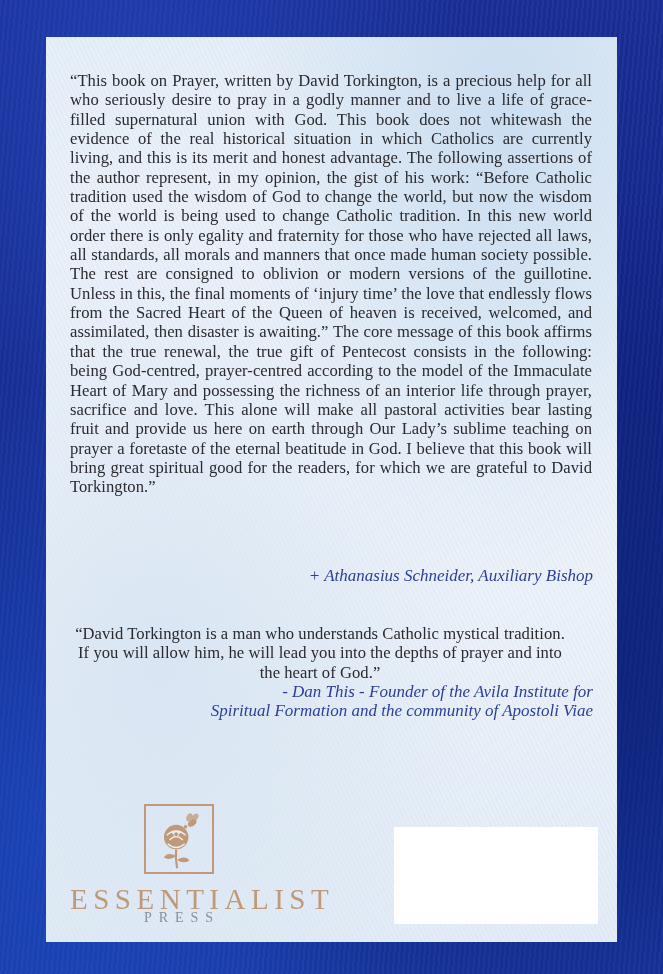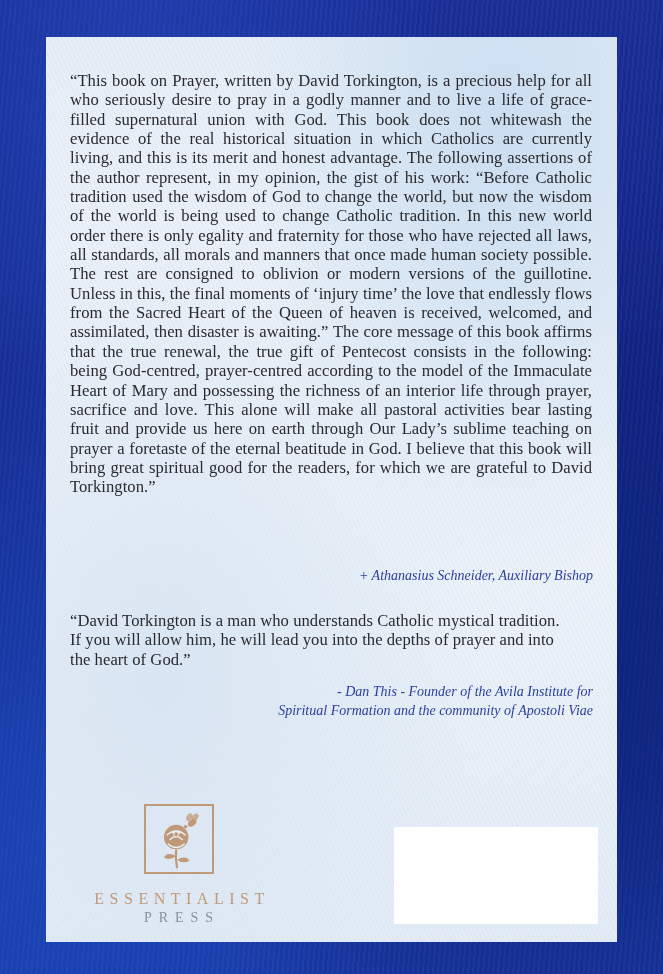--- a/index.html
+++ b/index.html
@@ -36,28 +36,28 @@
       left: 24px;
       width: 522px;
       color: #2a2a2e;
       font-size: 16.6px;
       line-height: 19.35px;
       text-align: justify;
       hyphens: manual;
       letter-spacing: 0.05px;
     }
     .quote1 { top: 34px; }
-    .quote2 { top: 574px; text-align: left; width: 500px; }
+    .quote2 { top: 587px; text-align: center; width: 500px; }
     .attrib {
       position: absolute;
       right: 24px;
       text-align: right;
       color: #2b3f9a;
       font-style: italic;
-      font-size: 14px;
+      font-size: 17px;
       line-height: 19.35px;
     }
     .attrib1 { top: 529px; }
     .attrib2 { top: 645px; }
 
     .logo {
       position: absolute;
       left: 98px;
       top: 767px;
       width: 70px;
@@ -66,21 +66,21 @@
       box-sizing: border-box;
     }
     .logo svg { width: 100%; height: 100%; display: block; }
     .logo-name {
       position: absolute;
       left: 24px;
       top: 850px;
       width: 224px;
       text-align: center;
       color: #c09a78;
-      font-size: 16px;
+      font-size: 29px;
       letter-spacing: 5.5px;
       line-height: 24px;
     }
     .logo-sub {
       position: absolute;
       left: 24px;
       top: 874px;
       width: 224px;
       text-align: center;
       color: #8a8f9a;

